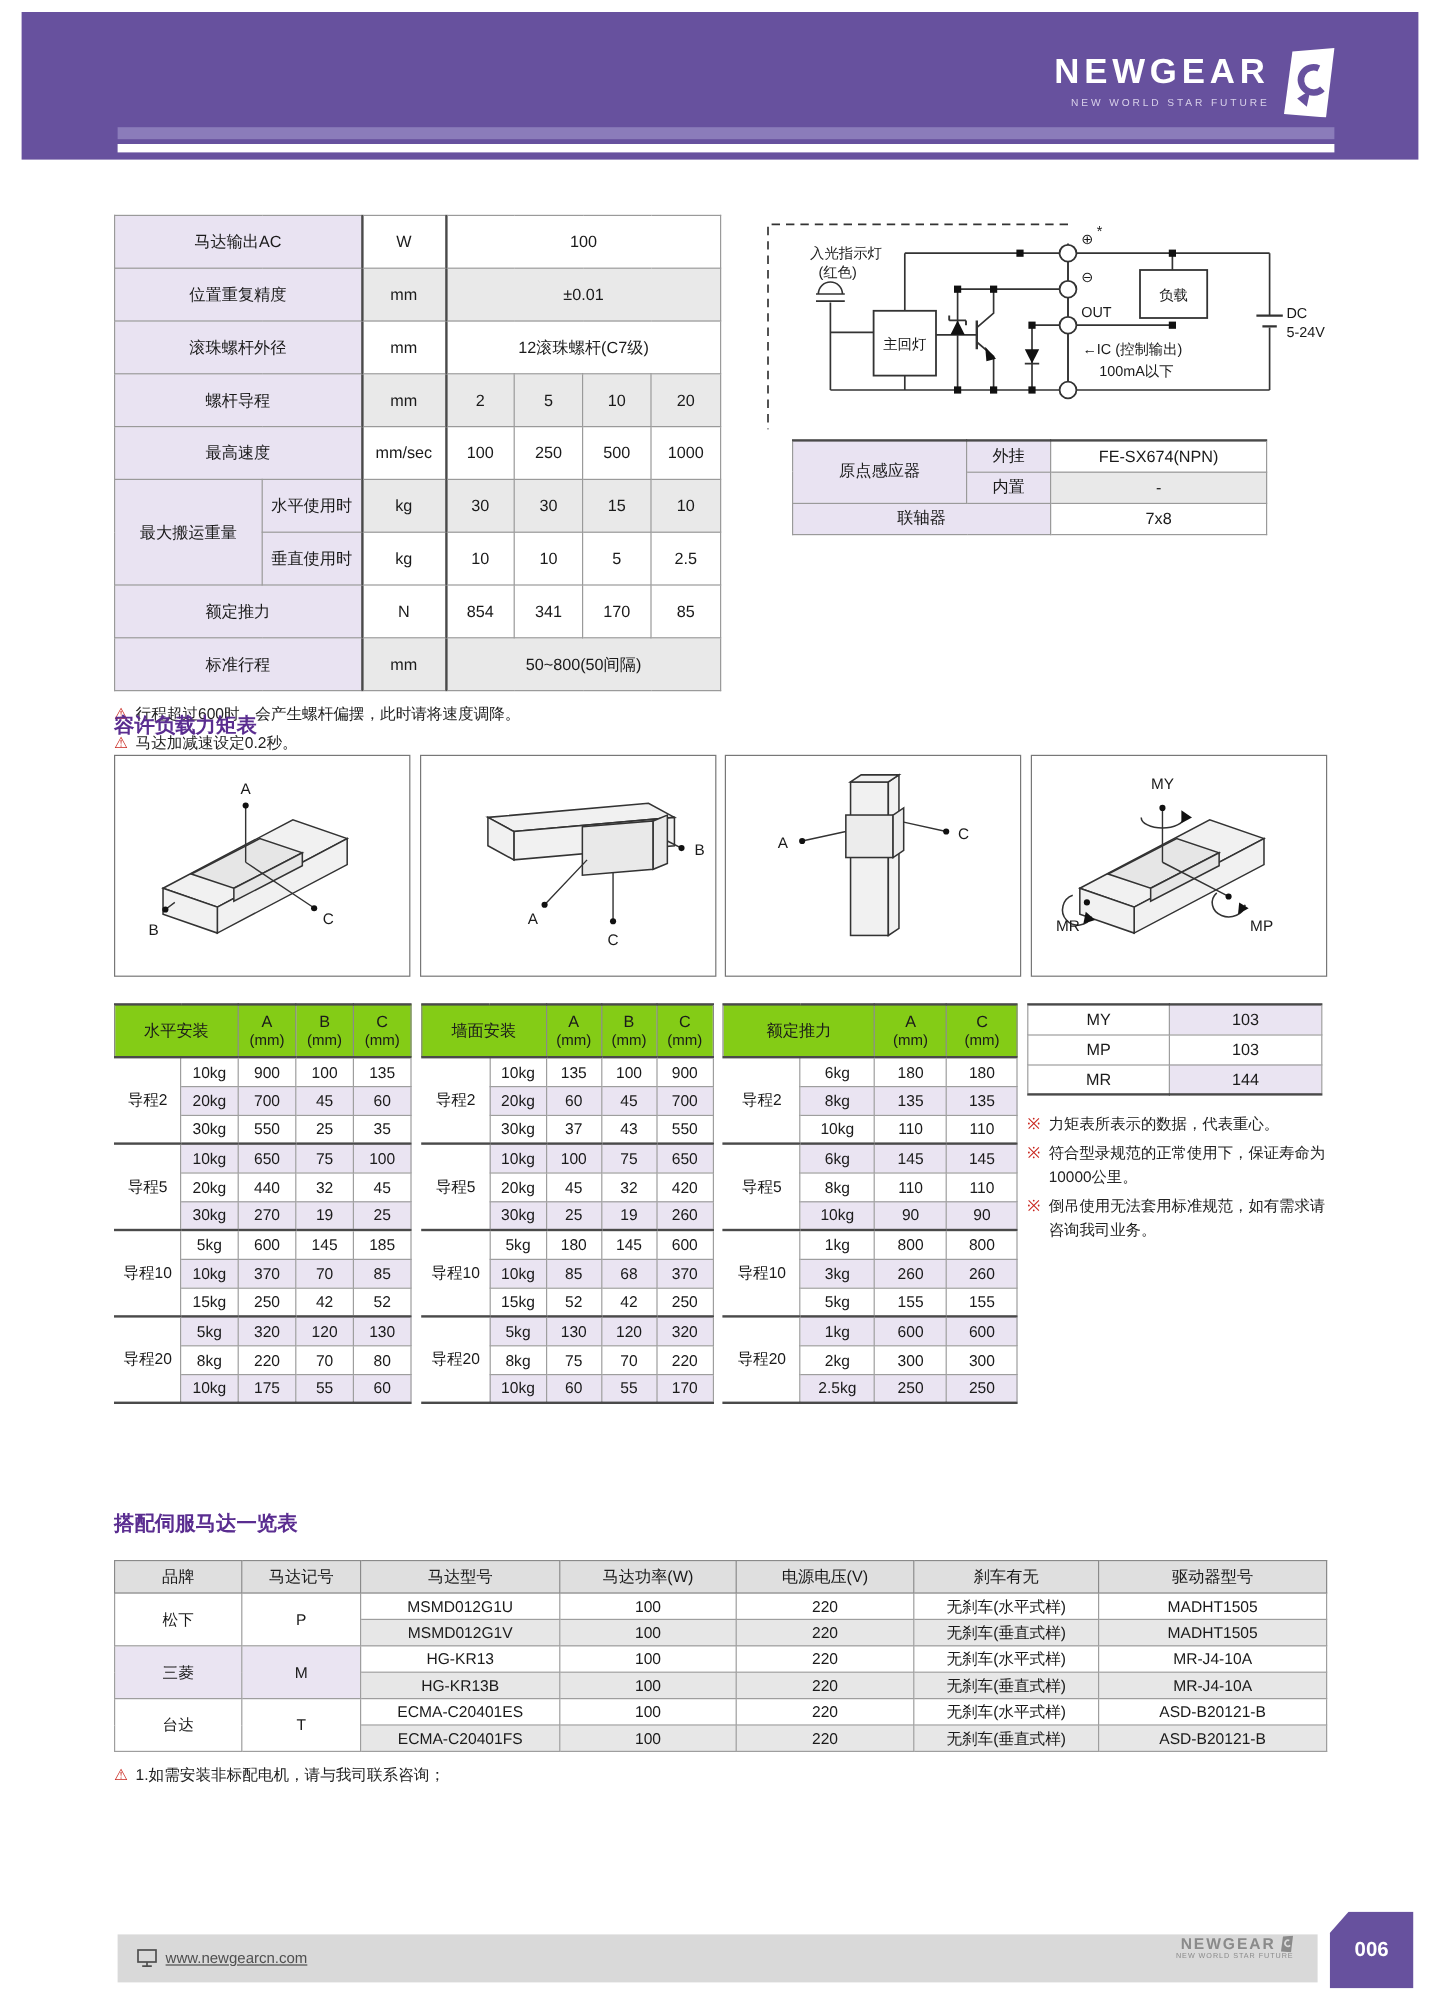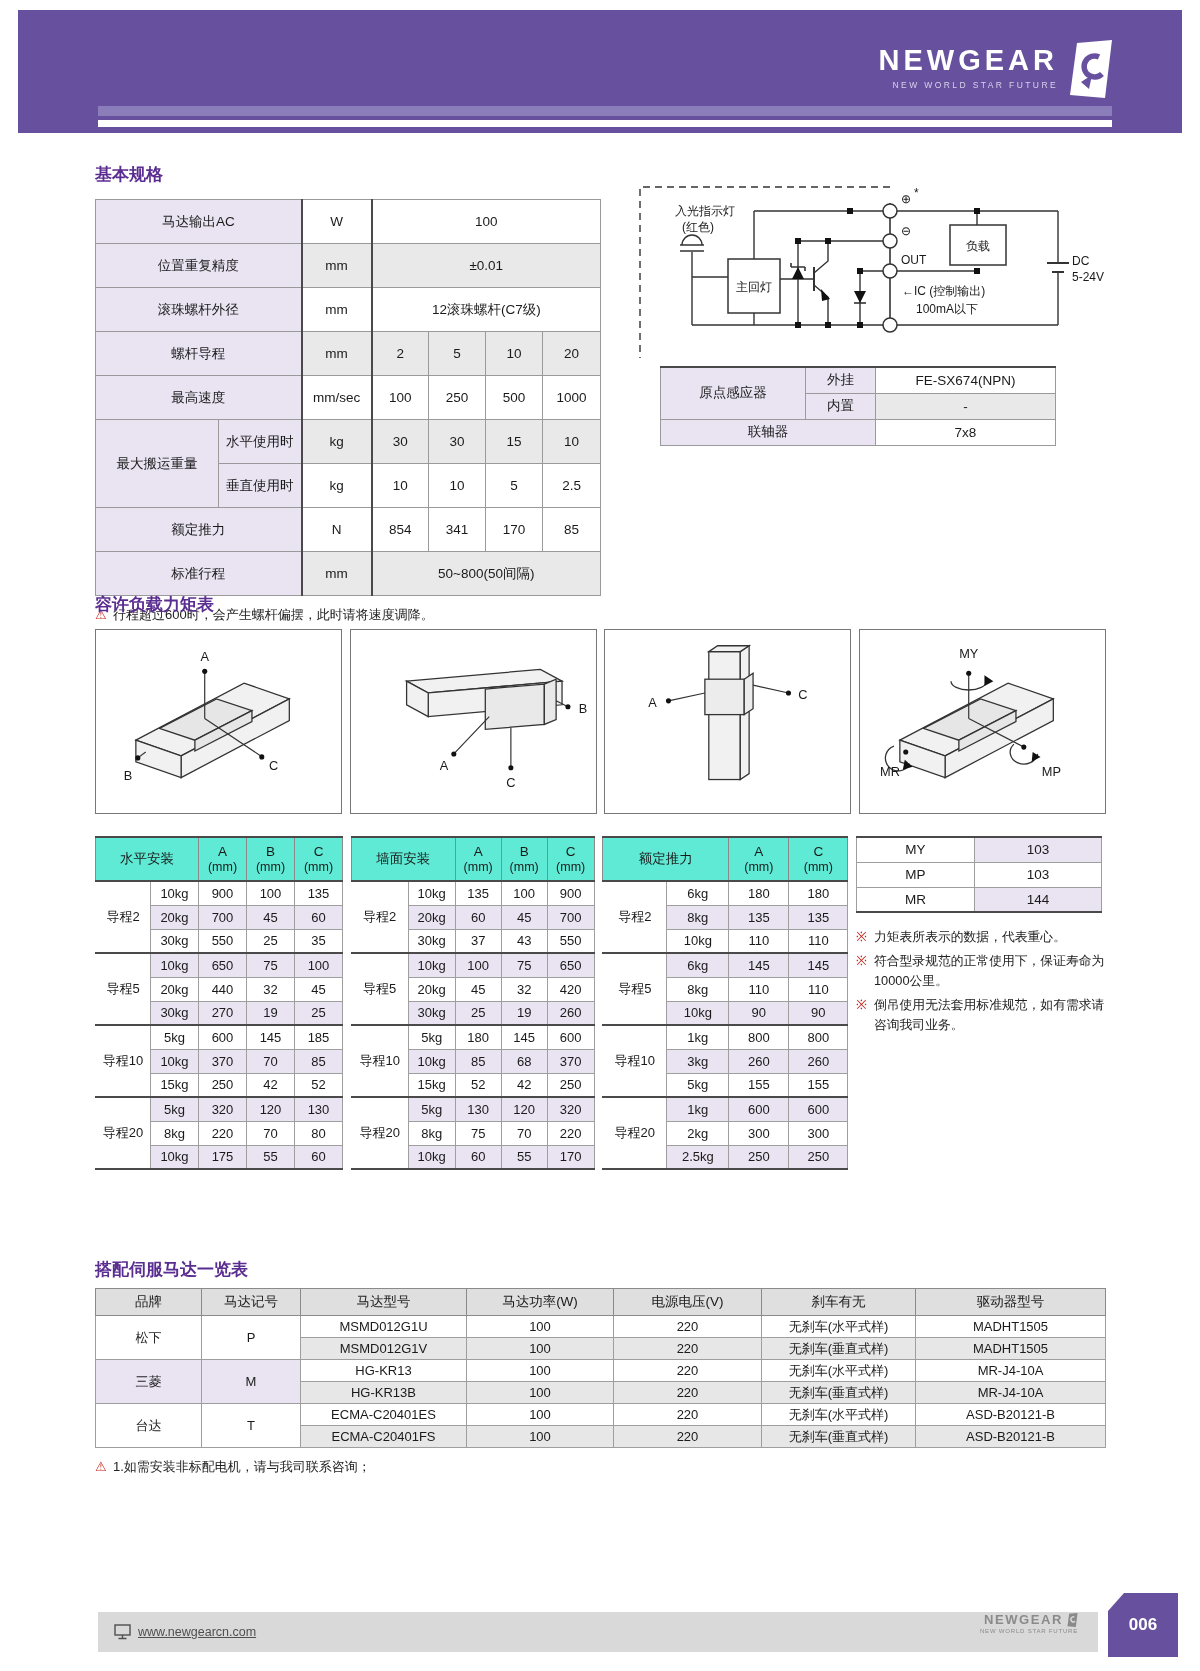--- a/index.html
+++ b/index.html
@@ -47,37 +47,37 @@
 
   
   .sec-moment{position:absolute;top:595px;left:95px;width:1011px}
   .diagram-row{display:flex;justify-content:space-between;margin-top:14px}
   .dbox{width:247px;height:185px;border:1.5px solid #777;background:#fff}
   .dbox svg{display:block}
   .dbox text{font-size:13px;fill:#1a1a1a}
 
   .moment-row{display:flex;justify-content:space-between;margin-top:22px;align-items:flex-start}
   .mtable{table-layout:fixed;font-size:13px;border-top:2px solid #4a4a4a;border-bottom:2px solid #4a4a4a}
-  .mtable th{background:#5eead4;border:1px solid #8a8a8a;font-weight:normal;height:44px;font-size:13.5px;line-height:1.15;border-bottom:2px solid #4a4a4a}
+  .mtable th{background:#84cc16;border:1px solid #8a8a8a;font-weight:normal;height:44px;font-size:13.5px;line-height:1.15;border-bottom:2px solid #4a4a4a}
   .mtable td{border:1px solid #9e9e9e;height:24px;text-align:center}
   .mtable td.glab{border-left-color:transparent;background:#fff}
   .mtable tr.tint td.kgc,.mtable tr.tint td.numc{background:#eae4f2}
   .mtable tr.gtop td{border-top:2px solid #4a4a4a}
   .unitline{font-size:12.5px}
 
   .mright{width:250px}
   .rtable{width:245px;table-layout:fixed;font-size:13.5px;border-top:2px solid #4a4a4a;border-bottom:2px solid #4a4a4a}
   .rtable td{border:1px solid #9e9e9e;height:25px;text-align:center}
   .rtable td.tintv{background:#eae4f2}
   .mnotes{margin-top:14px}
   .mnotes .note-line{font-size:12.8px;line-height:1.55;margin-top:4px}
 
   
   .sec-motor{position:absolute;top:1260px;left:95px;width:981px}
-  .motor{width:1010px;table-layout:fixed;font-size:13px;margin-top:8px;border-top:1.5px solid #4a4a4a;border-bottom:1.5px solid #4a4a4a}
+  .motor{width:1010px;table-layout:fixed;font-size:13px;margin-top:20px;border-top:1.5px solid #4a4a4a;border-bottom:1.5px solid #4a4a4a}
   .motor th{background:#dfdfdf;border:1px solid #8a8a8a;font-weight:normal;height:27px;font-size:13.5px}
   .motor td{border:1px solid #9e9e9e;height:22px;text-align:center}
   .motor tr.gsep td{border-top:1.5px solid #4a4a4a}
   .motor td.lav{background:#eae4f2}
   .motor tr.rshade td.datacell{background:#e7e7e7}
 
   
   .footer-bar{position:absolute;top:1612px;left:98px;width:1000px;height:40px;background:#d9d9d9;display:flex;}
   .f-url{margin-left:16px;display:flex;align-items:center;font-size:12.5px;color:#4f4f4f;text-decoration:none;cursor:pointer}
   .f-url .u{text-decoration:underline;margin-left:7px}
@@ -102,21 +102,20 @@
     <svg class="logo-icon" viewBox="0 0 46 58">
       <polygon points="9,3 44,0 37,58 2,55" fill="#ffffff"></polygon>
       <path d="M31 17 a10.5 10.5 0 1 0 3 17" stroke="#67519e" stroke-width="5.5" fill="none"></path>
       <polygon points="13,42 24,35 21,49" fill="#67519e"></polygon>
     </svg>
     <div class="stripe1"></div>
     <div class="stripe2"></div>
   </header>
 
   <section class="sec-basic">
-    <h3 class="sec-title">基本规格</h3>
     <table class="basic">
       <colgroup>
         <col style="width:123px">
           <col style="width:83px">
           <col style="width:70px">
         <col style="width:57px">
           <col style="width:57px">
           <col style="width:57px">
           <col style="width:58px">
       </colgroup>

